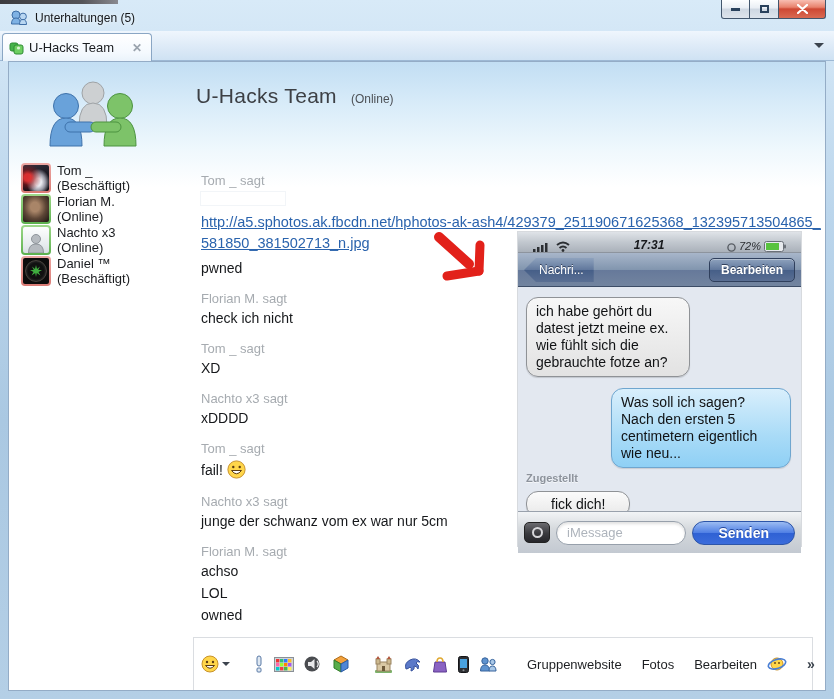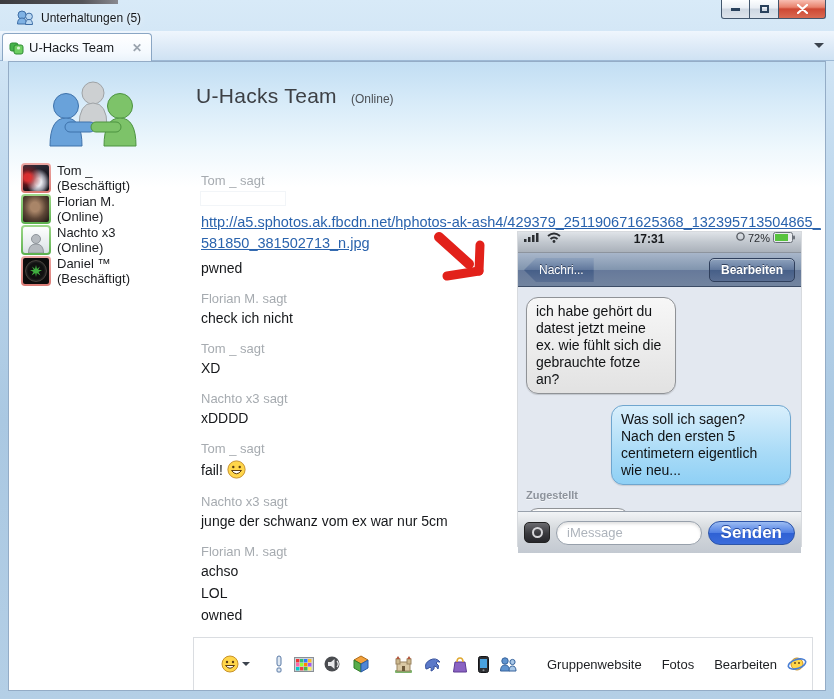--- a/index.html
+++ b/index.html
@@ -7,21 +7,21 @@
   body { font-family:"Liberation Sans", sans-serif; background:#fff; }
 
   .win { position:relative; width:834px; height:699px; overflow:hidden;
          background:linear-gradient(180deg,#d8eaf8 0%,#bcd6ec 30%,#aac8e2 60%,#b4cfe6 100%); }
 
   
   .behind-strip { position:absolute; left:0; top:0; width:118px; height:4px;
                   background:linear-gradient(90deg,#3c3c40 0%,#55555a 70%,#8a8a90 100%); }
 
   
-  .titlebar { position:absolute; left:0; top:4px; width:100%; height:27px; display:flex; align-items:center; padding-left:16px; }
+  .titlebar { position:absolute; left:0; top:4px; width:100%; height:27px; display:flex; align-items:center; padding-left:10px; }
   .titlebar .title { font-size:12px; color:#15171a; margin-left:7px; text-shadow:0 0 6px #fff; }
   .win-controls { position:absolute; top:0; right:8px; display:flex; }
   .wc { width:29px; height:19px; border:1px solid #42566d; border-top:none;
         background:linear-gradient(180deg,#fdfeff 0%,#e9eef4 45%,#ced7e2 50%,#dde4ec 100%);
         display:flex; align-items:center; justify-content:center; cursor:default; }
   .wc + .wc { border-left:none; }
   .wc.first { border-radius:0 0 0 3px; }
   .wc.close { width:47px; border-radius:0 0 3px 0;
         background:linear-gradient(180deg,#f8beb2 0%,#e8826d 40%,#ce4834 50%,#d96a52 100%); }
   .glyph-min { width:9px; height:3px; background:#29415c; }
@@ -88,65 +88,65 @@
   .status-line { color:#a6abb0; font-size:13px; margin-top:17px; }
   .emoti { vertical-align:-4px; margin-left:4px; }
 
   
   .red-arrow { position:absolute; left:414px; top:166px; }
 
   
   .phone { position:absolute; left:509px; top:170px; width:283px; height:314px;
            box-shadow:0 0 0 1px rgba(140,150,160,.35); font-family:"Liberation Sans",sans-serif; }
   .ip-status { height:21px; background:linear-gradient(180deg,#dfe3e8 0%,#c2c8cf 50%,#aab1ba 100%);
-           display:flex; align-items:flex-start; padding:0 6px; border-bottom:1px solid #8d949e; }
+           display:flex; align-items:flex-end; padding:0 15px; border-bottom:1px solid #8d949e;font-style:italic; }
   .ip-time { flex:1; text-align:center; font-size:12px; font-weight:bold; color:#17191c; }
   .ip-batt-pct { font-size:11px; color:#2a2d31; margin:0 3px; }
   .ip-nav { height:34px; background:linear-gradient(180deg,#a8b6ca 0%,#8296af 50%,#66799a 51%,#72849f 100%);
            border-bottom:1px solid #3c4c66; position:relative; }
   .ip-back { position:absolute; left:6px; top:5px; height:24px; padding:0 10px 0 15px;
            display:flex; align-items:center; font-size:12px; font-weight:normal; color:#fff;
            text-shadow:0 -1px 0 #32415c;
            background:linear-gradient(180deg,#8ea2bd 0%,#60779c 50%,#465f88 51%,#5a6f93 100%);
            clip-path:polygon(0 50%, 12px 0, 100% 0, 100% 100%, 12px 100%);
            filter:drop-shadow(0 1px 0 rgba(255,255,255,.25)); }
   .ip-edit { position:absolute; right:6px; top:5px; height:24px; padding:0 11px;
            display:flex; align-items:center; font-size:12px; font-weight:bold; color:#fff;
            text-shadow:0 -1px 0 #32415c; border:1px solid #2f3f5c; border-radius:5px;
            background:linear-gradient(180deg,#8ea2bd 0%,#60779c 50%,#465f88 51%,#5a6f93 100%);
            box-shadow:inset 0 1px 0 rgba(255,255,255,.35); }
   .ip-body { height:224px; background:#e3e8f0; padding:10px 8px 0; overflow:hidden; }
   .bub { font-size:14px; line-height:17px; color:#101214; border-radius:12px; padding:5px 9px; }
-  .bub-in { width:150px; background:linear-gradient(180deg,#f7f7f7 0%,#e2e2e2 100%);
+  .bub-in { width:164px; background:linear-gradient(180deg,#f7f7f7 0%,#e2e2e2 100%);
             border:1px solid #8f9296; box-shadow:0 1px 1px rgba(0,0,0,.15); }
   .bub-out { width:180px; margin-left:auto; margin-right:2px; margin-top:11px;
             background:linear-gradient(180deg,#d9effc 0%,#a9dbf7 60%,#8fd0f5 100%);
             border:1px solid #6fa6cf; box-shadow:0 1px 1px rgba(0,0,0,.12); }
   .delivered { text-align:left; font-size:11px; font-weight:bold; color:#8d939c;
             text-shadow:0 1px 0 #f4f6f9; margin:4px 8px 0 0; }
   .bub-in2 { width:fit-content; margin-top:7px; padding:4px 24px;
             background:linear-gradient(180deg,#fbfbfb 0%,#e8e8e8 100%); border:1px solid #8f9296;
             border-radius:12px; font-size:14px; color:#101214; box-shadow:0 1px 1px rgba(0,0,0,.15); }
   .ip-compose { height:42px; background:linear-gradient(180deg,#f2f4f6 0%,#d6dade 40%,#c3c9d1 100%);
             border-top:1px solid #99a1ac; display:flex; align-items:center; padding:0 6px; gap:6px; }
   .ip-cam { width:26px; height:21px; border-radius:5px;
             background:linear-gradient(180deg,#6b6b6f 0%,#3a3a3e 55%,#26262a 100%);
             border:1px solid #222; display:flex; align-items:center; justify-content:center; }
   .ip-cam .lens { width:11px; height:11px; border:2px solid #d7d7da; border-radius:50%; }
   .ip-input { flex:1; height:24px; background:#fff; border:1px solid #97a0ab; border-radius:13px;
             display:flex; align-items:center; padding-left:10px; font-size:13px; color:#aeb4bc;
             box-shadow:inset 0 2px 3px rgba(0,0,0,.12); }
-  .ip-send { height:24px; padding:0 12px; display:flex; align-items:center; border-radius:13px;
-            border:1px solid #2d55a8; color:#fff; font-size:17px; font-weight:bold;
+  .ip-send { height:24px; padding:0 25px; display:flex; align-items:center; border-radius:13px;
+            border:1px solid #2d55a8; color:#fff; font-size:14px; font-weight:bold;
             text-shadow:0 -1px 0 #24479c;
             background:linear-gradient(180deg,#9cbcf2 0%,#4e7ee4 50%,#2f61d4 51%,#3b6cdb 100%); }
 
   
   .toolbar { position:absolute; left:184px; top:575px; width:620px; height:54px; background:#fff;
-             border:1px solid #dadde1; display:flex; align-items:center; padding:0 22px; }
+             border:1px solid #dadde1; display:flex; align-items:center; padding:0 2px; }
   .tb-ico { display:flex; align-items:center; justify-content:center; margin:0 5px; cursor:default; }
   .tb-sep { width:1px; height:24px; background:#ccd3da; margin:0 7px; }
   .tb-caret { width:0; height:0; border-left:4px solid transparent; border-right:4px solid transparent;
               border-top:4px solid #3c444e; margin-left:3px; }
   .tb-link { font-size:13px; color:#1d1f22; margin:0 10px; white-space:nowrap; }
   .tb-right { margin-left:auto; display:flex; align-items:center; }
   .tb-more { font-size:14px; font-weight:bold; color:#3c444e; margin-left:20px; }
 </style>
 </head>
 <body>

